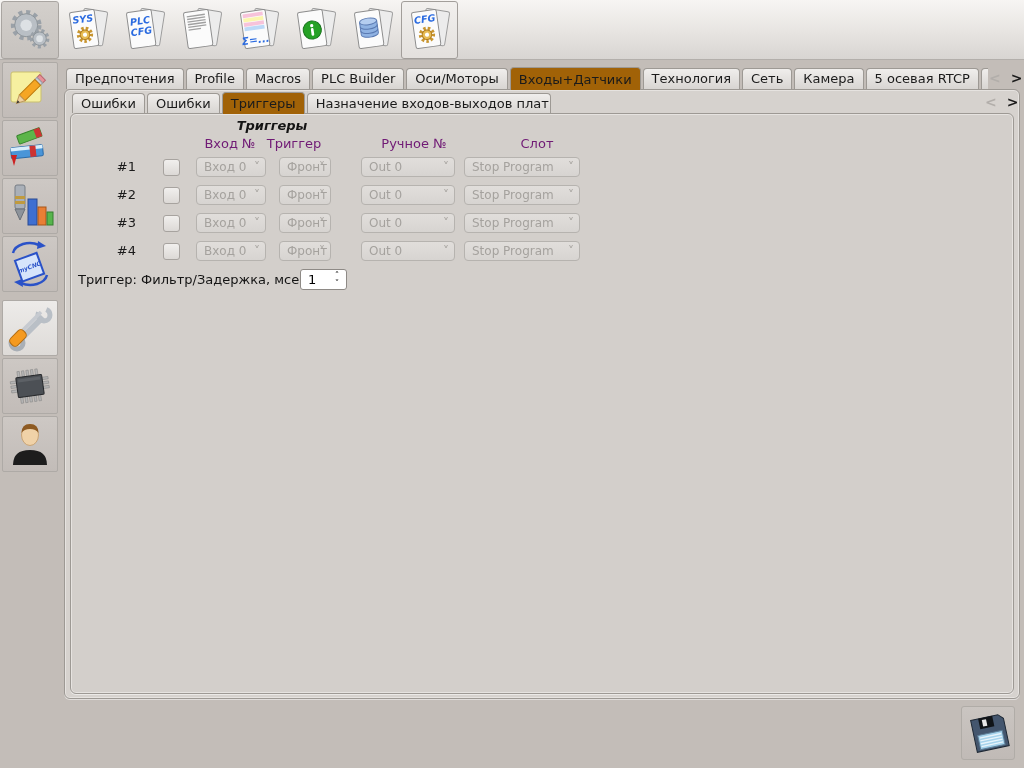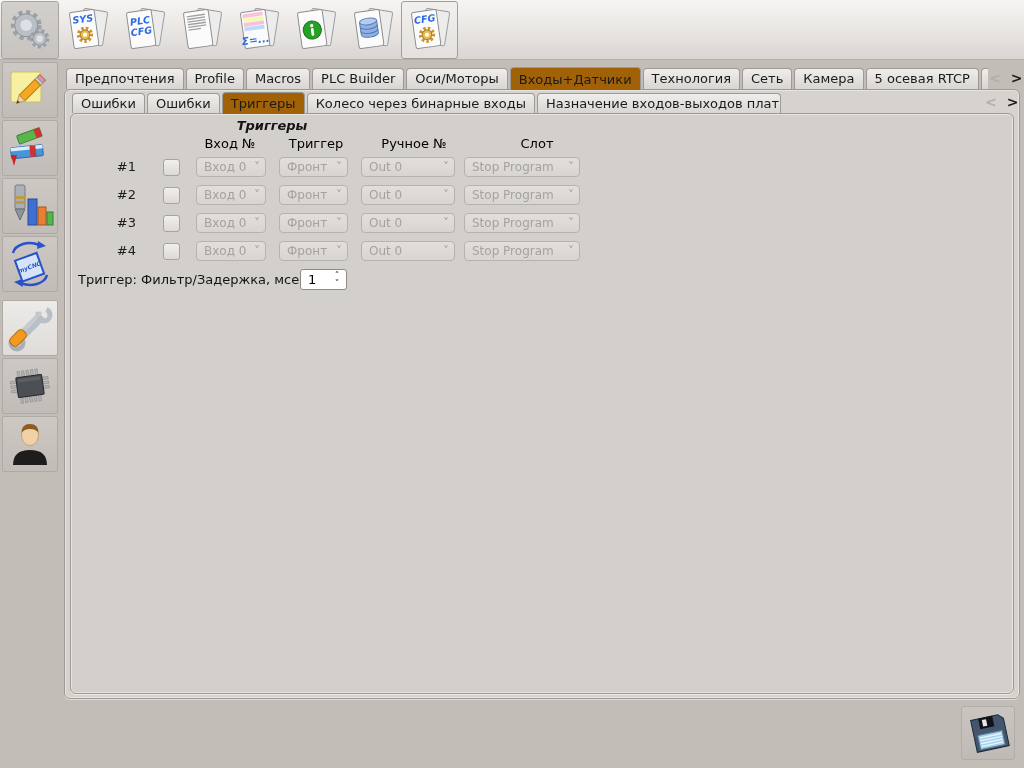--- a/index.html
+++ b/index.html
@@ -42,34 +42,34 @@
   .arrows{position:absolute;display:flex;gap:10px;font-size:14px;font-weight:bold;z-index:4}
   #arrows1{left:989px;top:70px}
   #arrows2{left:985px;top:94px}
   .aprev::before{content:"<";color:#b2aeaa}
   .anext::before{content:">";color:#1a1a1a}
   .arr{cursor:pointer}
 
   
   .title{position:absolute;left:272px;top:118px;transform:translateX(-50%);
     font-size:13px;font-weight:bold;font-style:italic;color:#141414;z-index:5}
-  .colhdr{position:absolute;top:136px;transform:translateX(-50%);font-size:13px;color:#000000;z-index:5}
-  .c1{left:230px}.c2{left:316px}.c3{left:414px}.c4{left:537px}
+  .colhdr{position:absolute;top:136px;transform:translateX(-50%);font-size:13px;color:#701a75;z-index:5}
+  .c1{left:230px}.c2{left:294px}.c3{left:414px}.c4{left:537px}
 
   .trow{position:absolute;left:0;width:720px;height:20px;z-index:5}
   .r1{top:157px}.r2{top:185px}.r3{top:213px}.r4{top:241px}
   .rlabel{position:absolute;left:96px;width:40px;text-align:right;font-size:13px;color:#1b1b1b;line-height:20px}
   .chk{position:absolute;left:163px;top:2px;width:17px;height:17px;border:1px solid #a7a39f;border-radius:3px;
     background:linear-gradient(180deg,#f1efed,#dcd9d6);cursor:pointer}
   .dd{position:absolute;height:20px;border:1px solid #b6b3af;border-radius:4px;
     background:linear-gradient(180deg,#e1dedb,#d7d4d1);color:#a5a29e;font-size:12px;line-height:18px;
     padding:0 18px 0 7px;white-space:nowrap;overflow:hidden;cursor:default}
   .dd .chev{position:absolute;right:5px;top:0;line-height:18px}
   .chev::before{content:"˅";color:#a5a29e;font-size:12px}
-  .dd1{left:196px;width:70px}.dd2{left:279px;width:69px}.dd3{left:361px;width:94px}.dd4{left:464px;width:116px}
+  .dd1{left:196px;width:70px}.dd2{left:279px;width:52px}.dd3{left:361px;width:94px}.dd4{left:464px;width:116px}
 
   .flabel{position:absolute;left:78px;top:272px;font-size:13px;color:#141414;z-index:5}
   .spin{position:absolute;left:300px;top:269px;width:47px;height:21px;background:#fff;
     border:1px solid #8e8a86;border-radius:3px;z-index:5}
   .spin .val{position:absolute;left:7px;top:0;font-size:13px;line-height:19px;color:#000}
   .sarr{position:absolute;right:4px;width:10px;height:9px;text-align:center;cursor:pointer}
   .sup{top:0}.sdn{top:9px}
   .sup::before{content:"˄";font-size:9px;line-height:10px;color:#222;display:block}
   .sdn::before{content:"˅";font-size:9px;line-height:8px;color:#222;display:block}
 
@@ -298,21 +298,20 @@
 </nav>
 <div class="arrows" id="arrows1">
   <span class="arr aprev"></span>
   <span class="arr anext"></span>
 </div>
 
 <nav class="tabbar" id="tabs2">
   <div class="tab">Ошибки</div>
   <div class="tab">Ошибки</div>
   <div class="tab active">Триггеры</div>
-  <div class="tab">Колесо через бинарные входы</div>
   <div class="tab clipB">Назначение входов-выходов плат расширения</div>
 </nav>
 <div class="arrows" id="arrows2">
   <span class="arr aprev"></span>
   <span class="arr anext"></span>
 </div>
 
 <div class="title">Триггеры</div>
 <div class="colhdr c1">Вход №</div>
 <div class="colhdr c2">Триггер</div>

